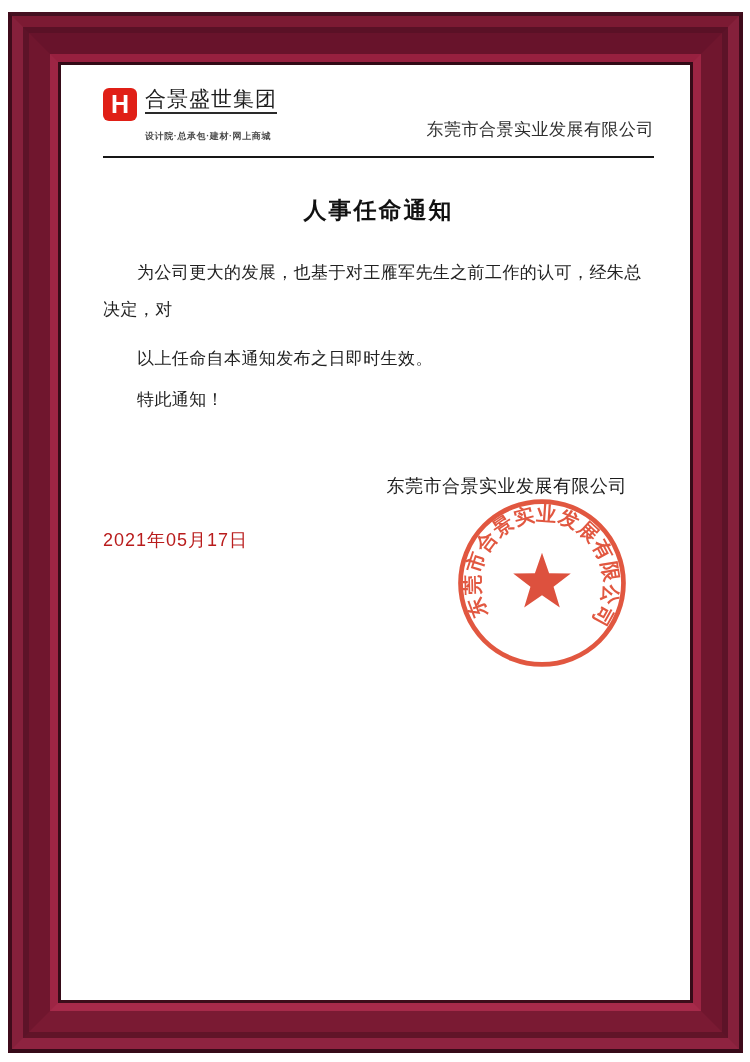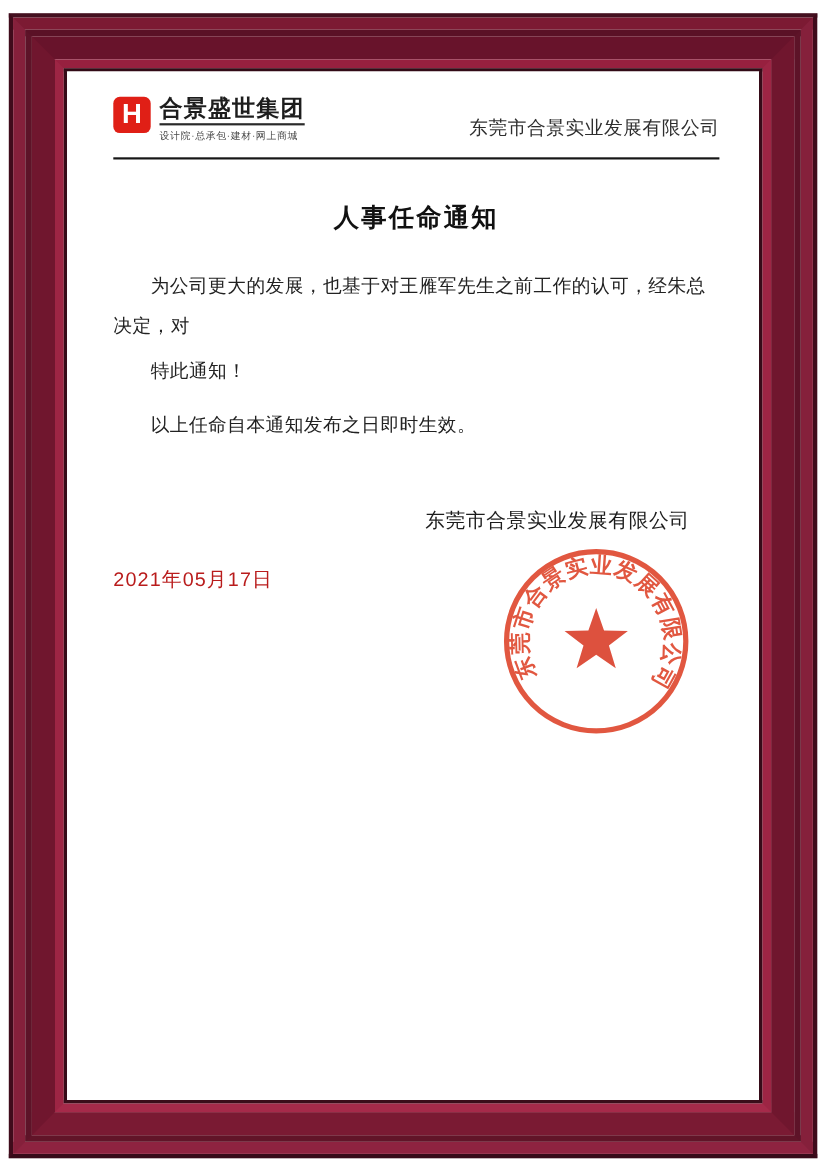--- a/index.html
+++ b/index.html
@@ -21,23 +21,23 @@
   .content { padding: 0 36px 0 42px; }
 
   
   .header { margin-top: 23px; display: flex; justify-content: space-between; align-items: flex-end; }
   .logo { display: flex; align-items: flex-start; gap: 8px; }
   .logo-mark { width: 34px; height: 33px; background: #e01f16; border-radius: 6px;
                position: relative; color: #fff; font-weight: bold; font-size: 25px;
                display: flex; align-items: center; justify-content: center; flex: 0 0 auto; }
   .logo-mark::after { content: ""; position: absolute; left: 1px; bottom: -5px;
                width: 8px; height: 8px; background: #e01f16; z-index: -1; }
-  .logo-name { font-size: 21px; font-weight: bold; color: #1d1d1d; letter-spacing: 1px;
+  .logo-name { font-size: 21px; font-weight: normal; color: #1d1d1d; letter-spacing: 1px;
                border-bottom: 2px solid #2a2a2a; padding-bottom: 2px; line-height: 22px; }
-  .logo-tagline { font-size: 9px; color: #4a4a4a; letter-spacing: 0.6px; margin-top: 3px; }
+  .logo-tagline { font-size: 9px; color: #4a4a4a; letter-spacing: 0.6px; margin-top: 16px; font-weight: bold; }
   .header-company { font-size: 17px; color: #2e2e2e; padding-bottom: 2px; letter-spacing: 0.5px; }
 
   .rule { border-top: 2px solid #161616; margin: 13px 36px 0 42px; }
 
   
   .doc-title { text-align: center; font-size: 23px; font-weight: bold; color: #111;
                margin-top: 37px; letter-spacing: 2px; }
   .para { font-size: 17px; color: #222222; line-height: 37px; letter-spacing: 0.4px; }
   .indent { text-indent: 2em; }
   .p1 { margin-top: 28px; }
@@ -86,22 +86,22 @@
       <div class="rule"></div>
 
       <div class="content">
         <div class="doc-title">人事任命通知</div>
 
         <div class="para p1">
           <div class="indent">为公司更大的发展，也基于对王雁军先生之前工作的认可，经朱总决定，对</div>
         </div>
 
 
+        <div class="para p3 indent">以上任命自本通知发布之日即时生效。</div>
         <div class="para p4 indent">特此通知！</div>
-        <div class="para p3 indent">以上任命自本通知发布之日即时生效。</div>
 
         <div class="sig-zone">
           <div class="sig-company">东莞市合景实业发展有限公司</div>
           <div class="sig-date">2021年05月17日</div>
         </div>
       </div>
 
       <div class="stamp">
         <svg viewBox="0 0 190 190" xmlns="http://www.w3.org/2000/svg">
           <defs>

